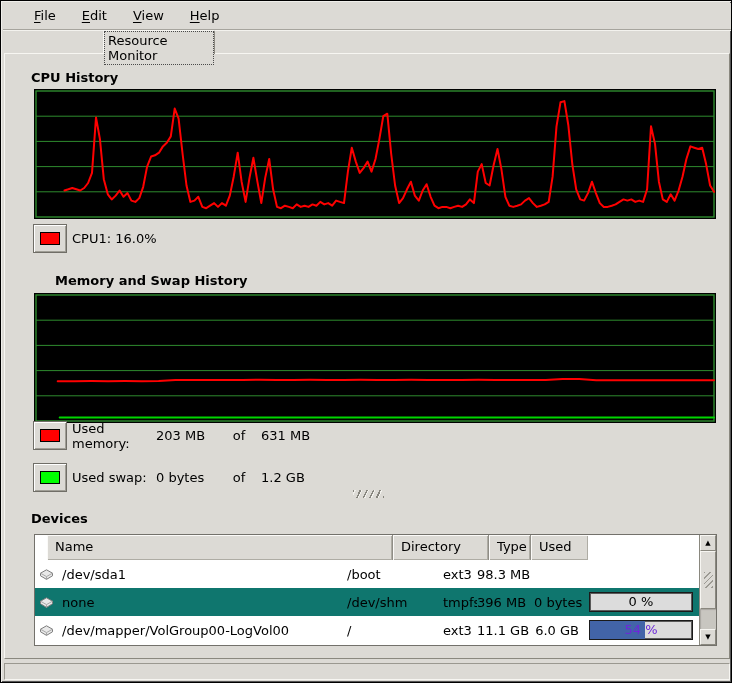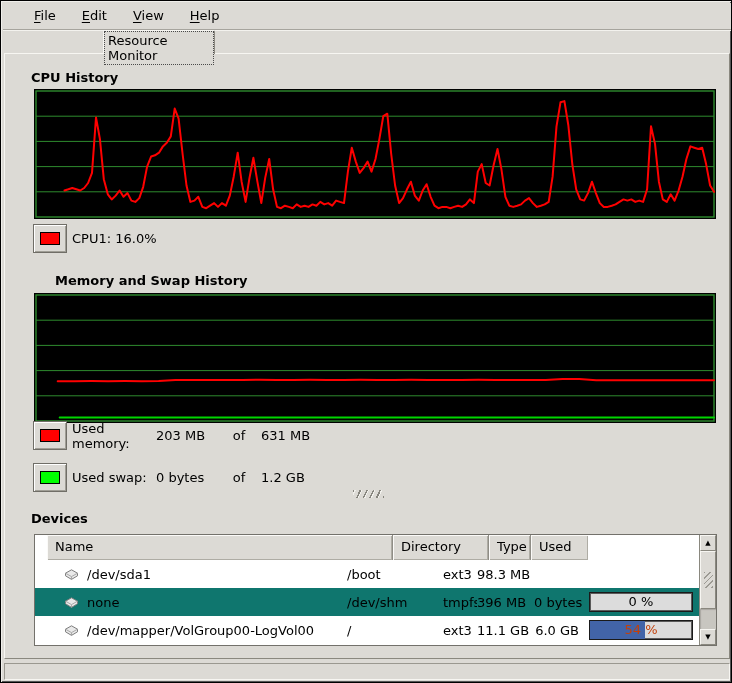--- a/index.html
+++ b/index.html
@@ -93,21 +93,21 @@
   }
   .th:last-child { border-right: none; }
   .col-name { width: 346px; margin-left: 12px; }
   .col-dir  { width: 96px; }
   .col-type { width: 42px; }
   .col-total{ width: 57px; }
   .col-used { width: 165px; }
   .t-row { display: flex; height: 28px; align-items: center; cursor: default; }
   .t-row.alt { background: #0f766e; }
   .cell { overflow: hidden; white-space: nowrap; }
-  .cell-name { width: 304px; display: flex; align-items: center; padding-left: 28px; }
+  .cell-name { width: 304px; display: flex; align-items: center; padding-left: 3px; }
   .cell-name .disk-icon { width: 17px; height: 15px; margin-right: 7px; flex: none; }
   .cell-dir { width: 96px; padding-left: 8px; }
   .cell-type { width: 42px; padding-left: 8px; }
   .cell-total { width: 57px; text-align: right; padding-right: 12px; }
   .cell-used { width: 165px; display: flex; align-items: center; }
   .used-text { width: 45px; text-align: right; }
   .pbar {
     position: relative; margin-left: 10px; width: 104px; height: 20px;
     background: #dcdcdc; border: 1px solid #1a1a1a;
     box-shadow: inset 0 0 0 1px #5a5a5a;
@@ -268,21 +268,21 @@
                 </svg></span>
               <span>/dev/mapper/VolGroup00-LogVol00</span>
             </div>
             <div class="cell cell-dir">/</div>
             <div class="cell cell-type">ext3</div>
             <div class="cell cell-total">11.1 GB</div>
             <div class="cell cell-used">
               <span class="used-text">6.0 GB</span>
               <span class="pbar">
                 <span class="pbar-fill" style="width: 54%;"></span>
-                <span class="pbar-label" style="color: #c2410c;">54 %</span>
+                <span class="pbar-label" style="color: #6d28d9;">54 %</span>
               </span>
             </div>
           </div>
         </div>
     </div>
     <div id="vscrollbar">
       <div class="sb-btn">▲</div>
       <div id="sb-thumb">
           <div class="grip"></div>
         </div>

